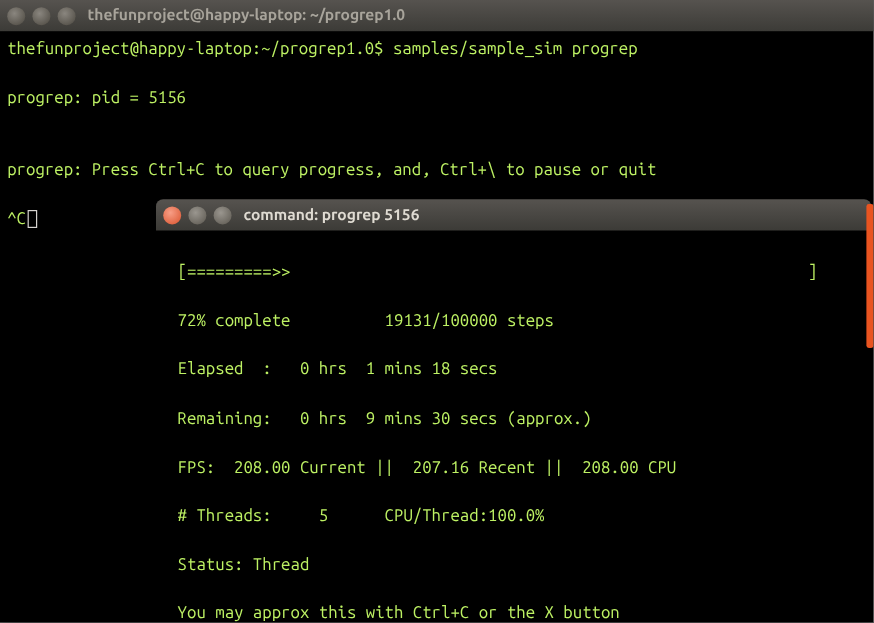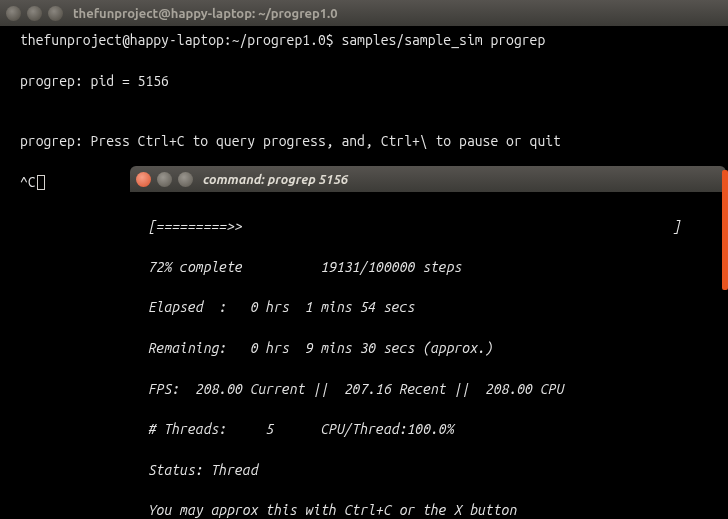--- a/index.html
+++ b/index.html
@@ -39,24 +39,24 @@
   .main-titlebar .win-btn { background: radial-gradient(circle at 40% 35%, #8a867f, #4a463e); }
   .title {
     color: #dfdbd2;
     font-size: 13px;
     font-weight: bold;
     margin-left: 4px;
     white-space: nowrap;
   }
   .main-titlebar .title { color: #a8a49b; }
   .term-body {
-    color: #e5e5e5;
+    color: #bef264;
     font-size: 14px;
     line-height: 1.45;
-    padding: 4px 20px;
+    padding: 4px 6px;
     white-space: pre;
   }
   .caret {
     display: inline-block;
     width: 8px;
     height: 15px;
     border: 1px solid #d6d3cf;
     vertical-align: text-bottom;
     margin-left: 1px;
   }
@@ -65,21 +65,21 @@
     right: 0;
     top: 170px;
     width: 6px;
     height: 120px;
     background: #e95420;
     border-radius: 2px;
   }
 
   #win1 { left: 0; top: 0; width: 728px; height: 519px; border-radius:0; }
   #win1 .titlebar { border-radius:0; }
-  #win2 { left: 130px; top: 166px; width: 596px; height: 303px; font-style: italic; }
+  #win2 { left: 130px; top: 166px; width: 596px; height: 303px; }
   #win2 .term-body { padding-left: 18px; }
 </style>
 </head>
 <body>
 
 <div id="win1" class="window">
   <div class="titlebar main-titlebar">
     <span class="win-btn"></span>
     <span class="win-btn"></span>
     <span class="win-btn"></span>
@@ -101,21 +101,21 @@
     <span class="win-btn btn-close"></span>
     <span class="win-btn btn-min"></span>
     <span class="win-btn btn-max"></span>
     <span class="title">command: progrep 5156</span>
   </div>
   <div class="term-body">
 <span>[=========&gt;&gt;                                                       ]</span>
 
 <span>72% complete          19131/100000 steps</span>
 
-<span>Elapsed  :   0 hrs  1 mins 54 secs</span>
+<span>Elapsed  :   0 hrs  1 mins 18 secs</span>
 
 <span>Remaining:   0 hrs  9 mins 30 secs (approx.)</span>
 
 <span>FPS:  208.00 Current ||  207.16 Recent ||  208.00 CPU</span>
 
 <span># Threads:     5      CPU/Thread:100.0%</span>
 
 <span>Status: Thread</span>
 
 <span>You may approx this with Ctrl+C or the X button</span>

